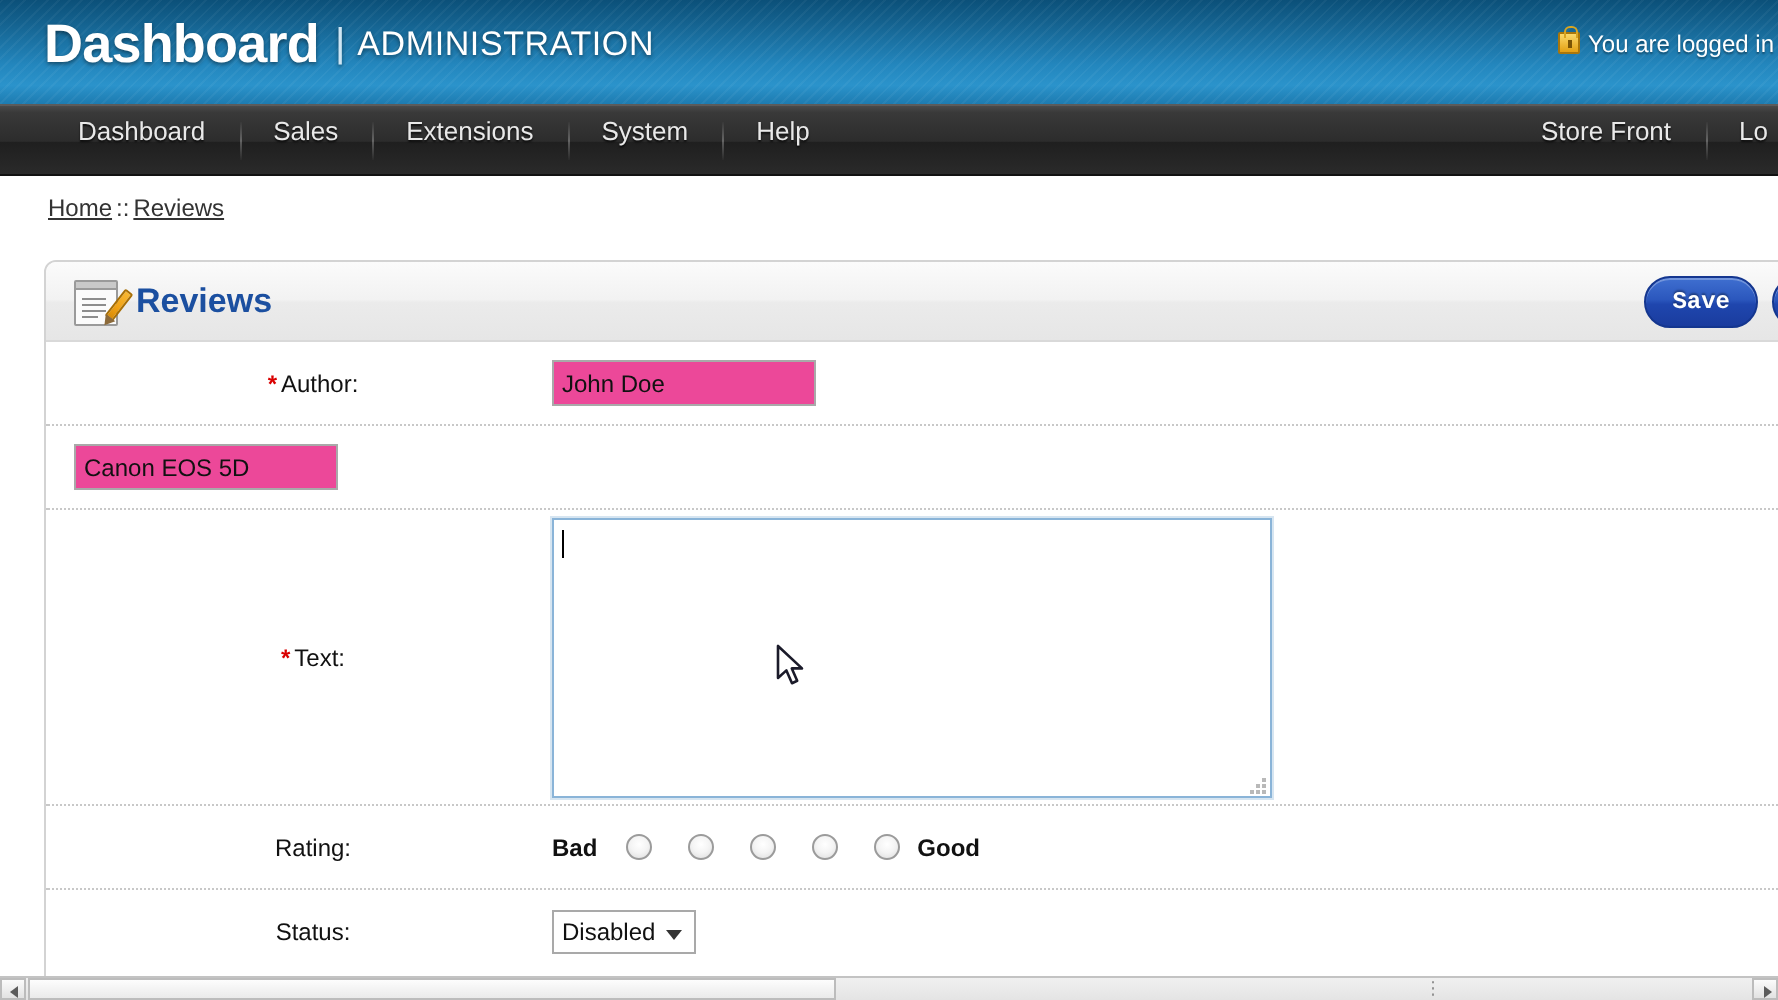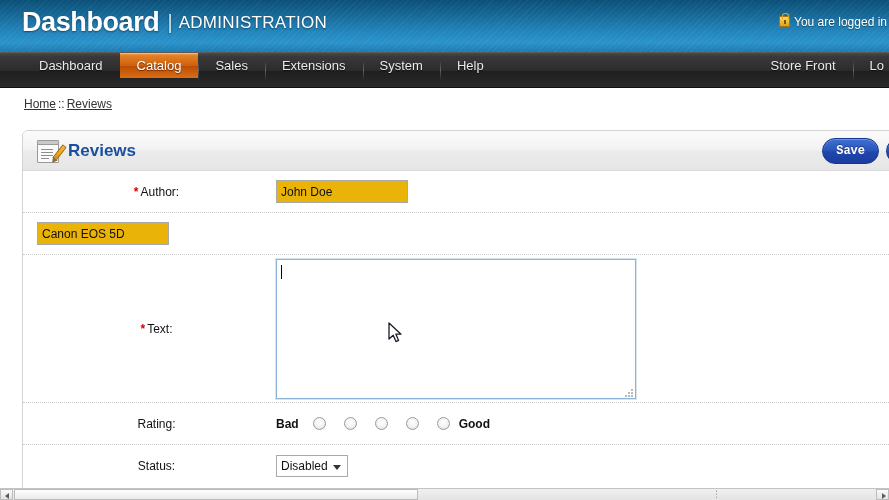--- a/index.html
+++ b/index.html
@@ -273,21 +273,21 @@
   }
   .field-label .req {
     color: #d90000;
     font-weight: bold;
     margin-right: 2px;
   }
 
   .text-input {
     width: 132px; height: 23px;
     border: 1px solid #a9a9a9;
-    background: #eab308;
+    background: #ec4899;
     font-family: "Liberation Sans", sans-serif;
     font-size: 12px;
     color: #111111;
     padding: 0 4px;
     line-height: 21px;
   }
 
   .textarea-box {
     position: relative;
     width: 360px; height: 140px;
@@ -422,21 +422,20 @@
       <span class="brand-name">Dashboard</span><span class="brand-sep">|</span><span class="brand-admin">ADMINISTRATION</span>
     </div>
     <div class="login-info">
       <span class="lock-icon"></span><span>You are logged in as</span>
     </div>
   </div>
 
   <div class="navbar">
     <div class="nav-left">
       <div class="nav-item">Dashboard</div>
-      <div class="nav-item active">Catalog</div>
       <div class="nav-item">Sales</div>
       <div class="nav-item">Extensions</div>
       <div class="nav-item">System</div>
       <div class="nav-item">Help</div>
     </div>
     <div class="nav-right">
       <div class="nav-item">Store Front</div>
       <div class="nav-item">Lo</div>
     </div>
   </div>

